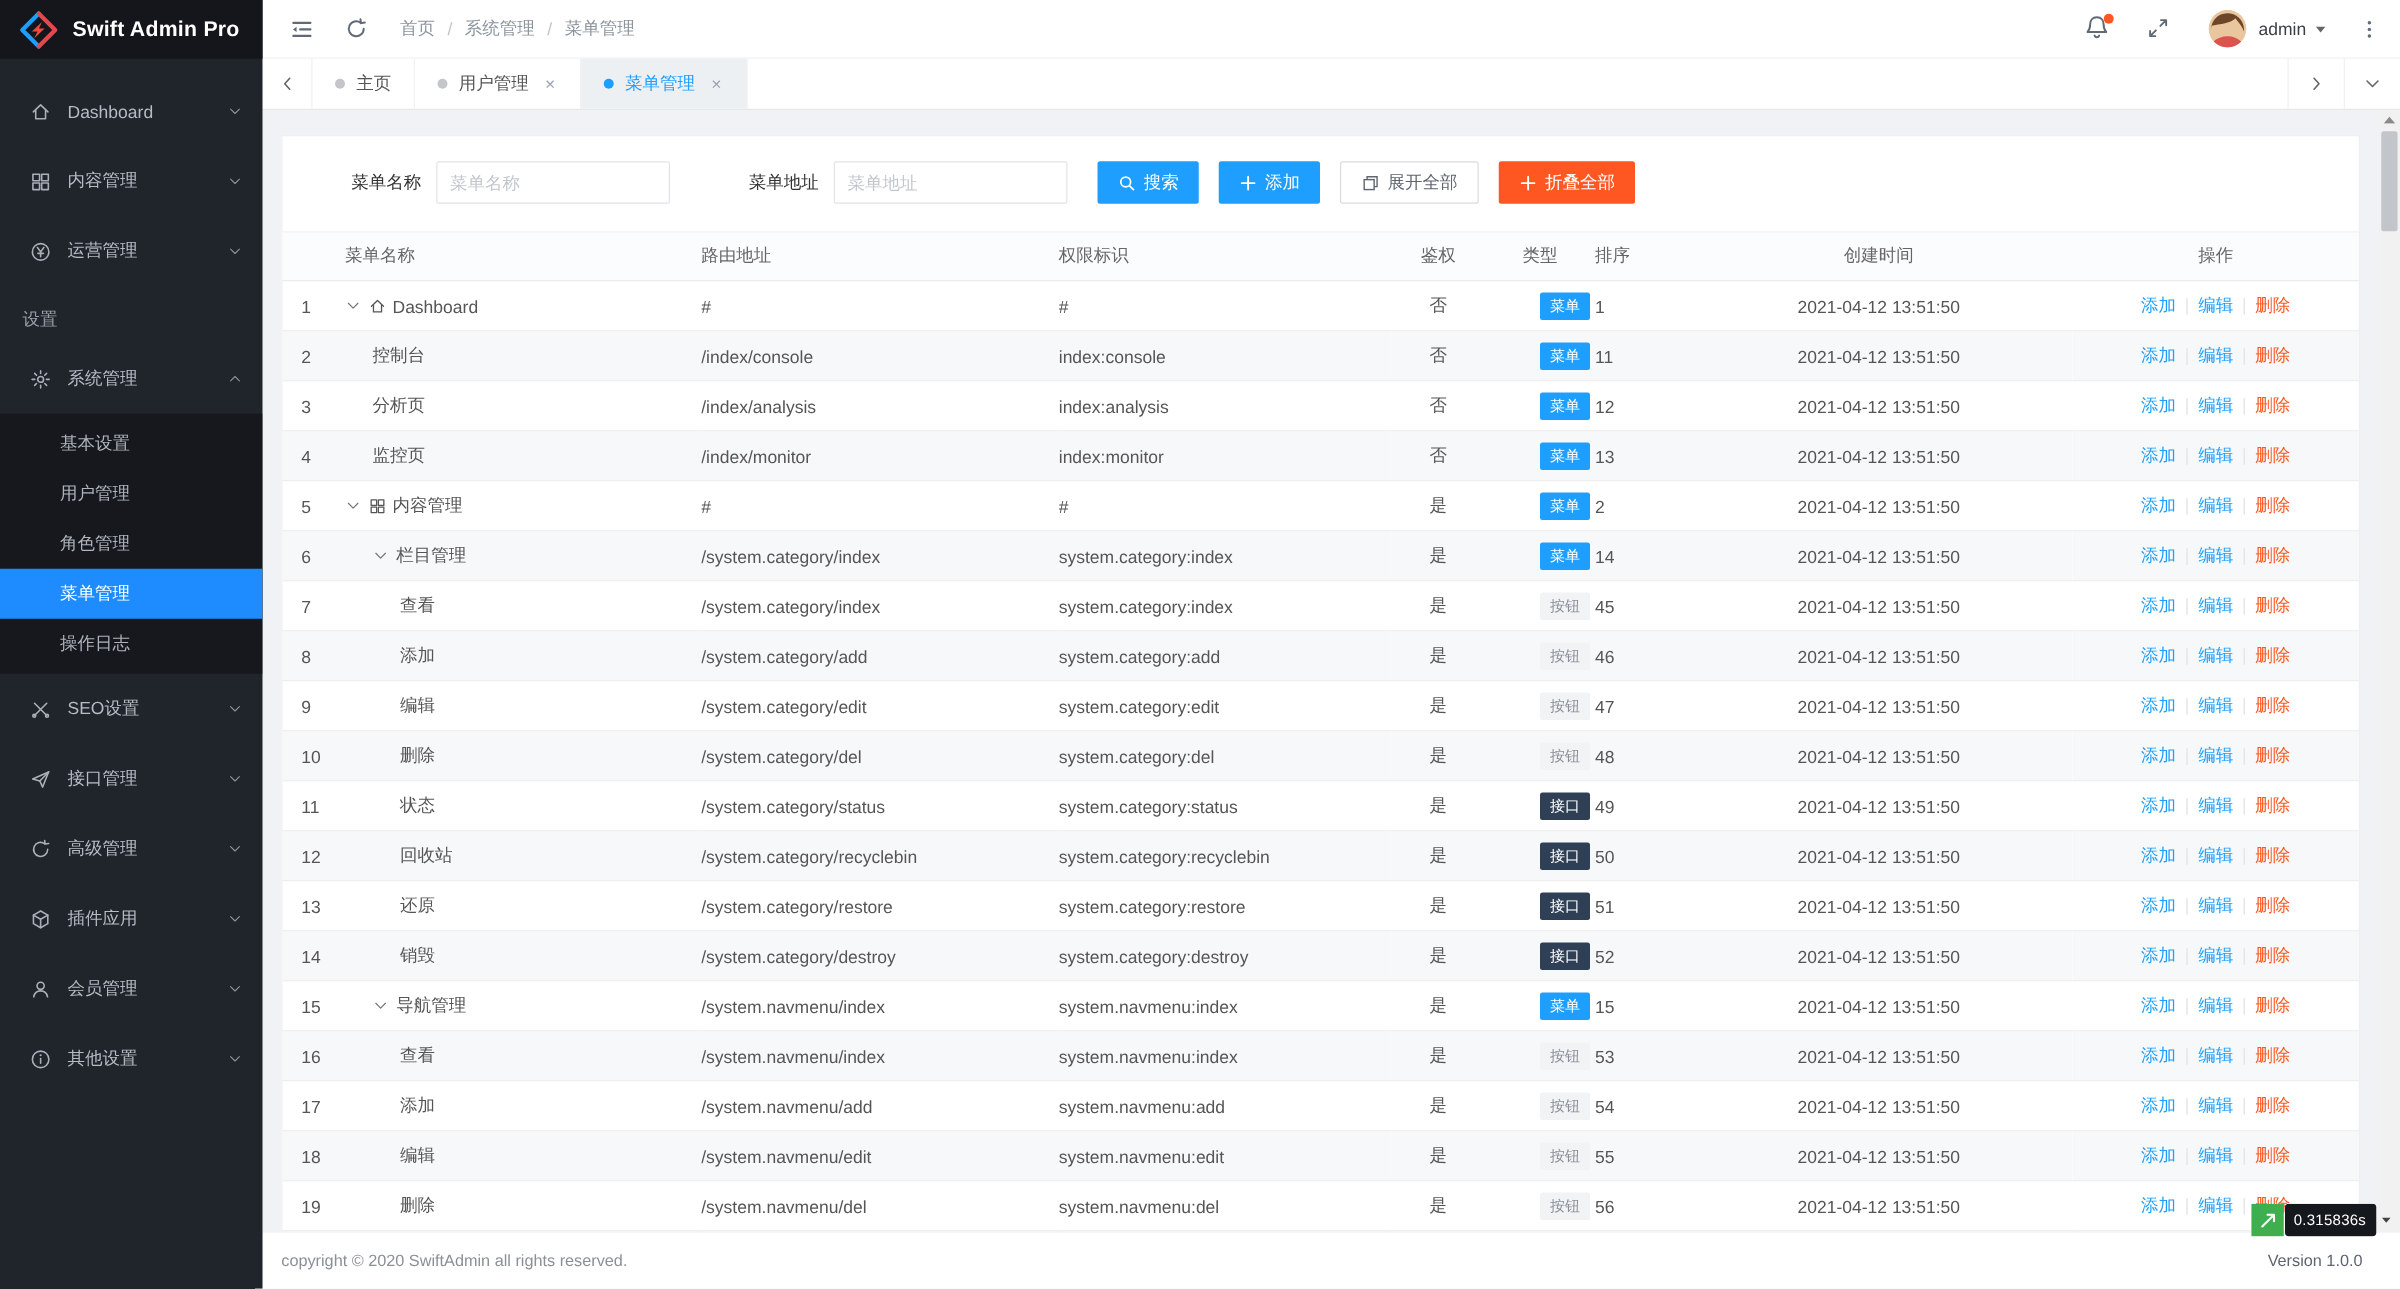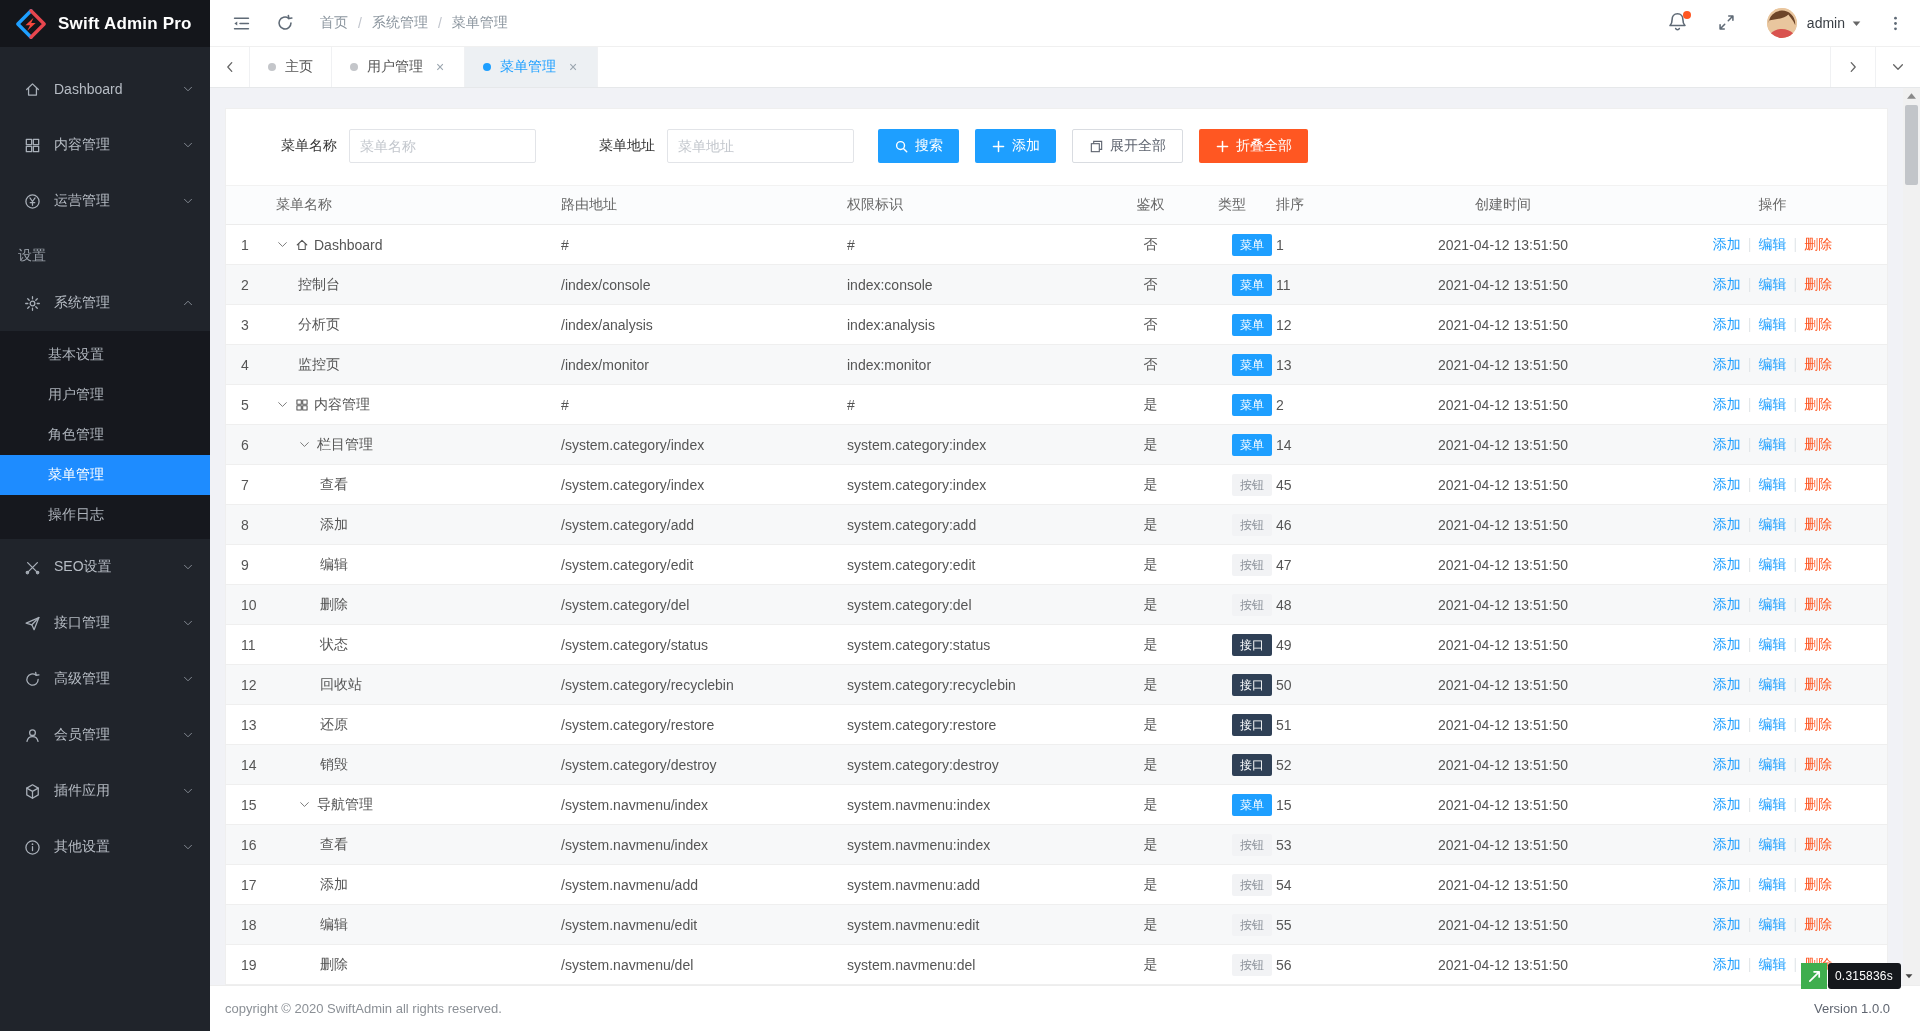--- a/index.html
+++ b/index.html
@@ -220,39 +220,39 @@
         <span class="s-label">高级管理</span>
         <span class="ic s-arrow">
           <svg width="12" height="12" viewBox="0 0 16 16" fill="none" stroke="currentColor" stroke-width="1.2" stroke-linecap="round" stroke-linejoin="round">
             <path d="M3.3 5.7 8 10.4l4.7-4.7"></path>
           </svg>
         </span>
       </div>
       <div class="side-item">
         <span class="ic s-ic">
           <svg width="17" height="17" viewBox="0 0 16 16" fill="none" stroke="currentColor" stroke-width="1.2" stroke-linecap="round" stroke-linejoin="round">
+            <path d="M8 1.7 13.4 4.8v6.4L8 14.3 2.6 11.2V4.8Z"></path>
+            <path d="M2.6 4.8 8 7.9l5.4-3.1 M8 7.9v6.4"></path>
+          </svg>
+        </span>
+        <span class="s-label">插件应用</span>
+        <span class="ic s-arrow">
+          <svg width="12" height="12" viewBox="0 0 16 16" fill="none" stroke="currentColor" stroke-width="1.2" stroke-linecap="round" stroke-linejoin="round">
+            <path d="M3.3 5.7 8 10.4l4.7-4.7"></path>
+          </svg>
+        </span>
+      </div>
+      <div class="side-item">
+        <span class="ic s-ic">
+          <svg width="17" height="17" viewBox="0 0 16 16" fill="none" stroke="currentColor" stroke-width="1.2" stroke-linecap="round" stroke-linejoin="round">
             <circle cx="8" cy="5.3" r="2.7"></circle>
             <path d="M2.8 13.6c.6-3 2.8-4.5 5.2-4.5s4.6 1.5 5.2 4.5"></path>
           </svg>
         </span>
         <span class="s-label">会员管理</span>
-        <span class="ic s-arrow">
-          <svg width="12" height="12" viewBox="0 0 16 16" fill="none" stroke="currentColor" stroke-width="1.2" stroke-linecap="round" stroke-linejoin="round">
-            <path d="M3.3 5.7 8 10.4l4.7-4.7"></path>
-          </svg>
-        </span>
-      </div>
-      <div class="side-item">
-        <span class="ic s-ic">
-          <svg width="17" height="17" viewBox="0 0 16 16" fill="none" stroke="currentColor" stroke-width="1.2" stroke-linecap="round" stroke-linejoin="round">
-            <path d="M8 1.7 13.4 4.8v6.4L8 14.3 2.6 11.2V4.8Z"></path>
-            <path d="M2.6 4.8 8 7.9l5.4-3.1 M8 7.9v6.4"></path>
-          </svg>
-        </span>
-        <span class="s-label">插件应用</span>
         <span class="ic s-arrow">
           <svg width="12" height="12" viewBox="0 0 16 16" fill="none" stroke="currentColor" stroke-width="1.2" stroke-linecap="round" stroke-linejoin="round">
             <path d="M3.3 5.7 8 10.4l4.7-4.7"></path>
           </svg>
         </span>
       </div>
       <div class="side-item">
         <span class="ic s-ic">
           <svg width="17" height="17" viewBox="0 0 16 16" fill="none" stroke="currentColor" stroke-width="1.2" stroke-linecap="round" stroke-linejoin="round">
             <circle cx="8" cy="8" r="6.2"></circle>

